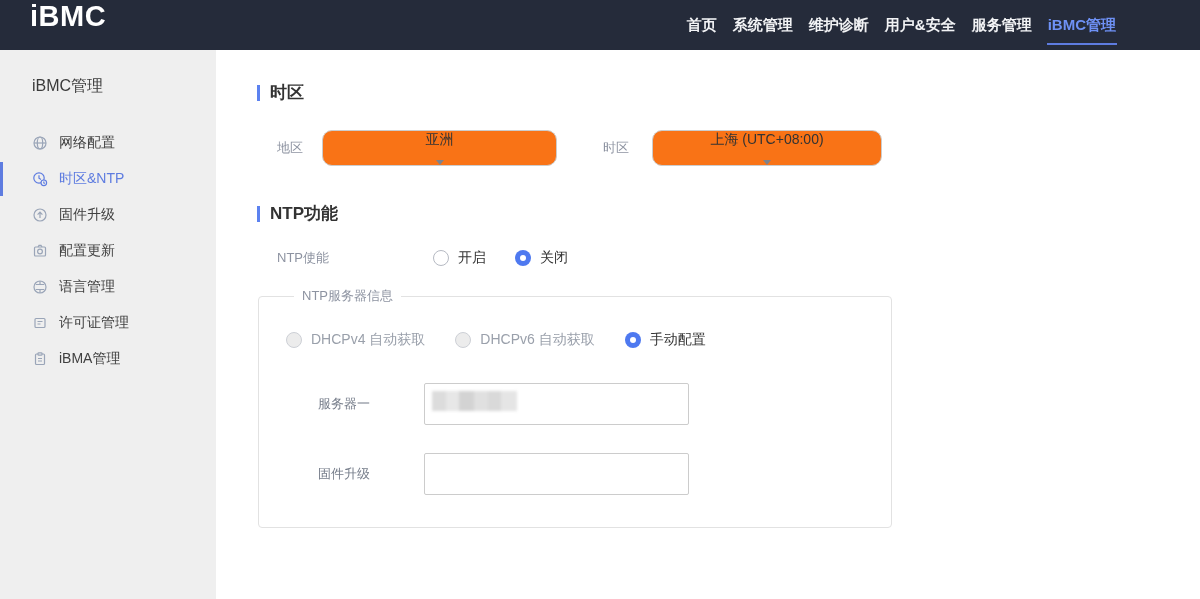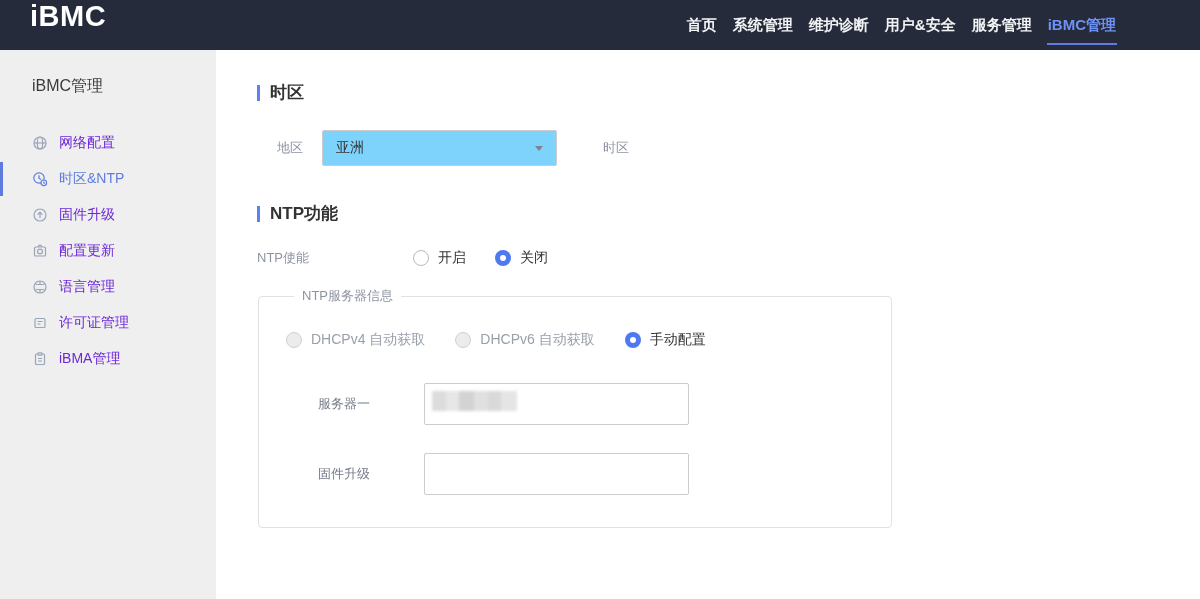--- a/index.html
+++ b/index.html
@@ -12,48 +12,48 @@
   .logo { margin-left:30px; color:#ffffff; font-size:29px; font-weight:bold; letter-spacing:0.5px; }
   .topnav { margin-left:auto; margin-right:83px; display:flex; height:50px; align-items:stretch; gap:14px; }
   .nav-item { position:relative; display:flex; align-items:center; padding:0 1px; color:#f2f3f5; font-size:15px; font-weight:600; cursor:pointer; white-space:nowrap; }
   .nav-item.active { color:#6e91f5; }
   .nav-item.active::after { content:""; position:absolute; left:0; right:0; bottom:5px; height:2px; background:#5e7ce0; }
 
   
   .sidebar { position:absolute; top:50px; left:0; width:216px; height:549px; background:#efefef; }
   .sidebar-title { margin:26px 0 0 32px; font-size:16px; color:#3a3a3a; line-height:20px; }
   .side-menu { margin-top:29px; }
-  .side-item { position:relative; height:36px; display:flex; align-items:center; padding-left:31px; gap:11px; font-size:14px; color:#6d28d9; cursor:pointer; }
+  .side-item { position:relative; height:36px; display:flex; align-items:center; padding-left:31px; gap:11px; font-size:14px; color:#404040; cursor:pointer; }
   .side-item .icon { width:17px; height:17px; color:#9aa5b8; display:flex; align-items:center; justify-content:center; }
   .side-item.active { color:#5e7ce0; }
   .side-item.active .icon { color:#5e7ce0; }
   .side-item.active::before { content:""; position:absolute; left:0; top:1px; width:3px; height:34px; background:#5e7ce0; }
   .collapse-tab { position:absolute; left:216px; top:298px; width:14px; height:34px; background:#e4e5e8; border-radius:0 8px 8px 0; display:flex; align-items:center; justify-content:center; color:#4e79f0; font-size:13px; font-weight:bold; cursor:pointer; }
 
   
   .content { position:absolute; top:50px; left:216px; width:1172px; height:549px; background:#ffffff; padding-left:41px; }
   .sec-title { display:flex; align-items:center; gap:10px; }
   .sec-title .bar { width:3px; height:16px; background:#5c82f0; }
   .sec-title .txt { font-size:17px; font-weight:bold; color:#333; }
   .sec-timezone .sec-title { padding-top:31px; }
   .sec-ntp .sec-title { padding-top:0; margin-top:36px;text-align:right; }
 
   .form-row { display:flex; align-items:center; margin-top:26px; }
   .field-label { font-size:13px; color:#8d93a1; }
   .lbl-region { width:45px; padding-left:20px; box-sizing:content-box; }
   .lbl-region, .lbl-tz { padding-left:0; }
   .form-row .lbl-region { margin-left:20px; width:45px; }
   .form-row .lbl-tz { margin-left:46px; width:49px; }
-  .select { height:36px; border:1px solid #cccccc; border-radius:2px; background:#7dd3fc; display:flex; align-items:center; justify-content:space-between; padding:0 13px; font-size:14px; color:#333; cursor:pointer; }
+  .select { height:36px; border:1px solid #cccccc; border-radius:10px; background:#f97316; display:flex; align-items:center; justify-content:space-between; padding:0 13px; font-size:14px; color:#333; cursor:pointer;flex-direction:column; }
   .select-region { width:235px; }
   .select-tz { width:230px; }
   .caret { width:0; height:0; border-left:4px solid transparent; border-right:4px solid transparent; border-top:5px solid #7d828c; }
 
   .enable-row { display:flex; align-items:center; margin-top:24px; height:18px; }
-  .enable-row .field-label { width:156px; }
+  .enable-row .field-label { margin-left:20px; width:156px; }
   .radio-opt { display:flex; align-items:center; gap:9px; cursor:pointer; }
   .radio-opt + .radio-opt { margin-left:29px; }
   .radio { width:16px; height:16px; border-radius:50%; background:#fff; border:1px solid #b6bac3; flex-shrink:0; }
   .radio.checked { background:#4e79f0; border:none; position:relative; }
   .radio.checked::after { content:""; position:absolute; left:5px; top:5px; width:6px; height:6px; border-radius:50%; background:#fff; }
   .radio.disabled { background:#ececec; border:1px solid #cdd0d6; }
   .radio-label { font-size:14px; color:#333; }
   .radio-label.dim { color:#9aa0ab; }
 
   fieldset.ntp-servers { margin-top:20px; margin-left:1px; width:634px; border:1px solid #e2e2e2; border-radius:4px; padding:14px 0 32px 27px; }
@@ -184,20 +184,24 @@
         <span class="bar"></span>
         <span class="txt">时区</span>
       </div>
       <div class="form-row">
         <span class="field-label lbl-region">地区</span>
         <div class="select select-region">
           <span>亚洲</span>
           <span class="caret"></span>
         </div>
         <span class="field-label lbl-tz">时区</span>
+        <div class="select select-tz">
+          <span>上海 (UTC+08:00)</span>
+          <span class="caret"></span>
+        </div>
       </div>
     </section>
 
     <section class="sec-ntp">
       <div class="sec-title">
         <span class="bar"></span>
         <span class="txt">NTP功能</span>
       </div>
 
       <div class="enable-row">

